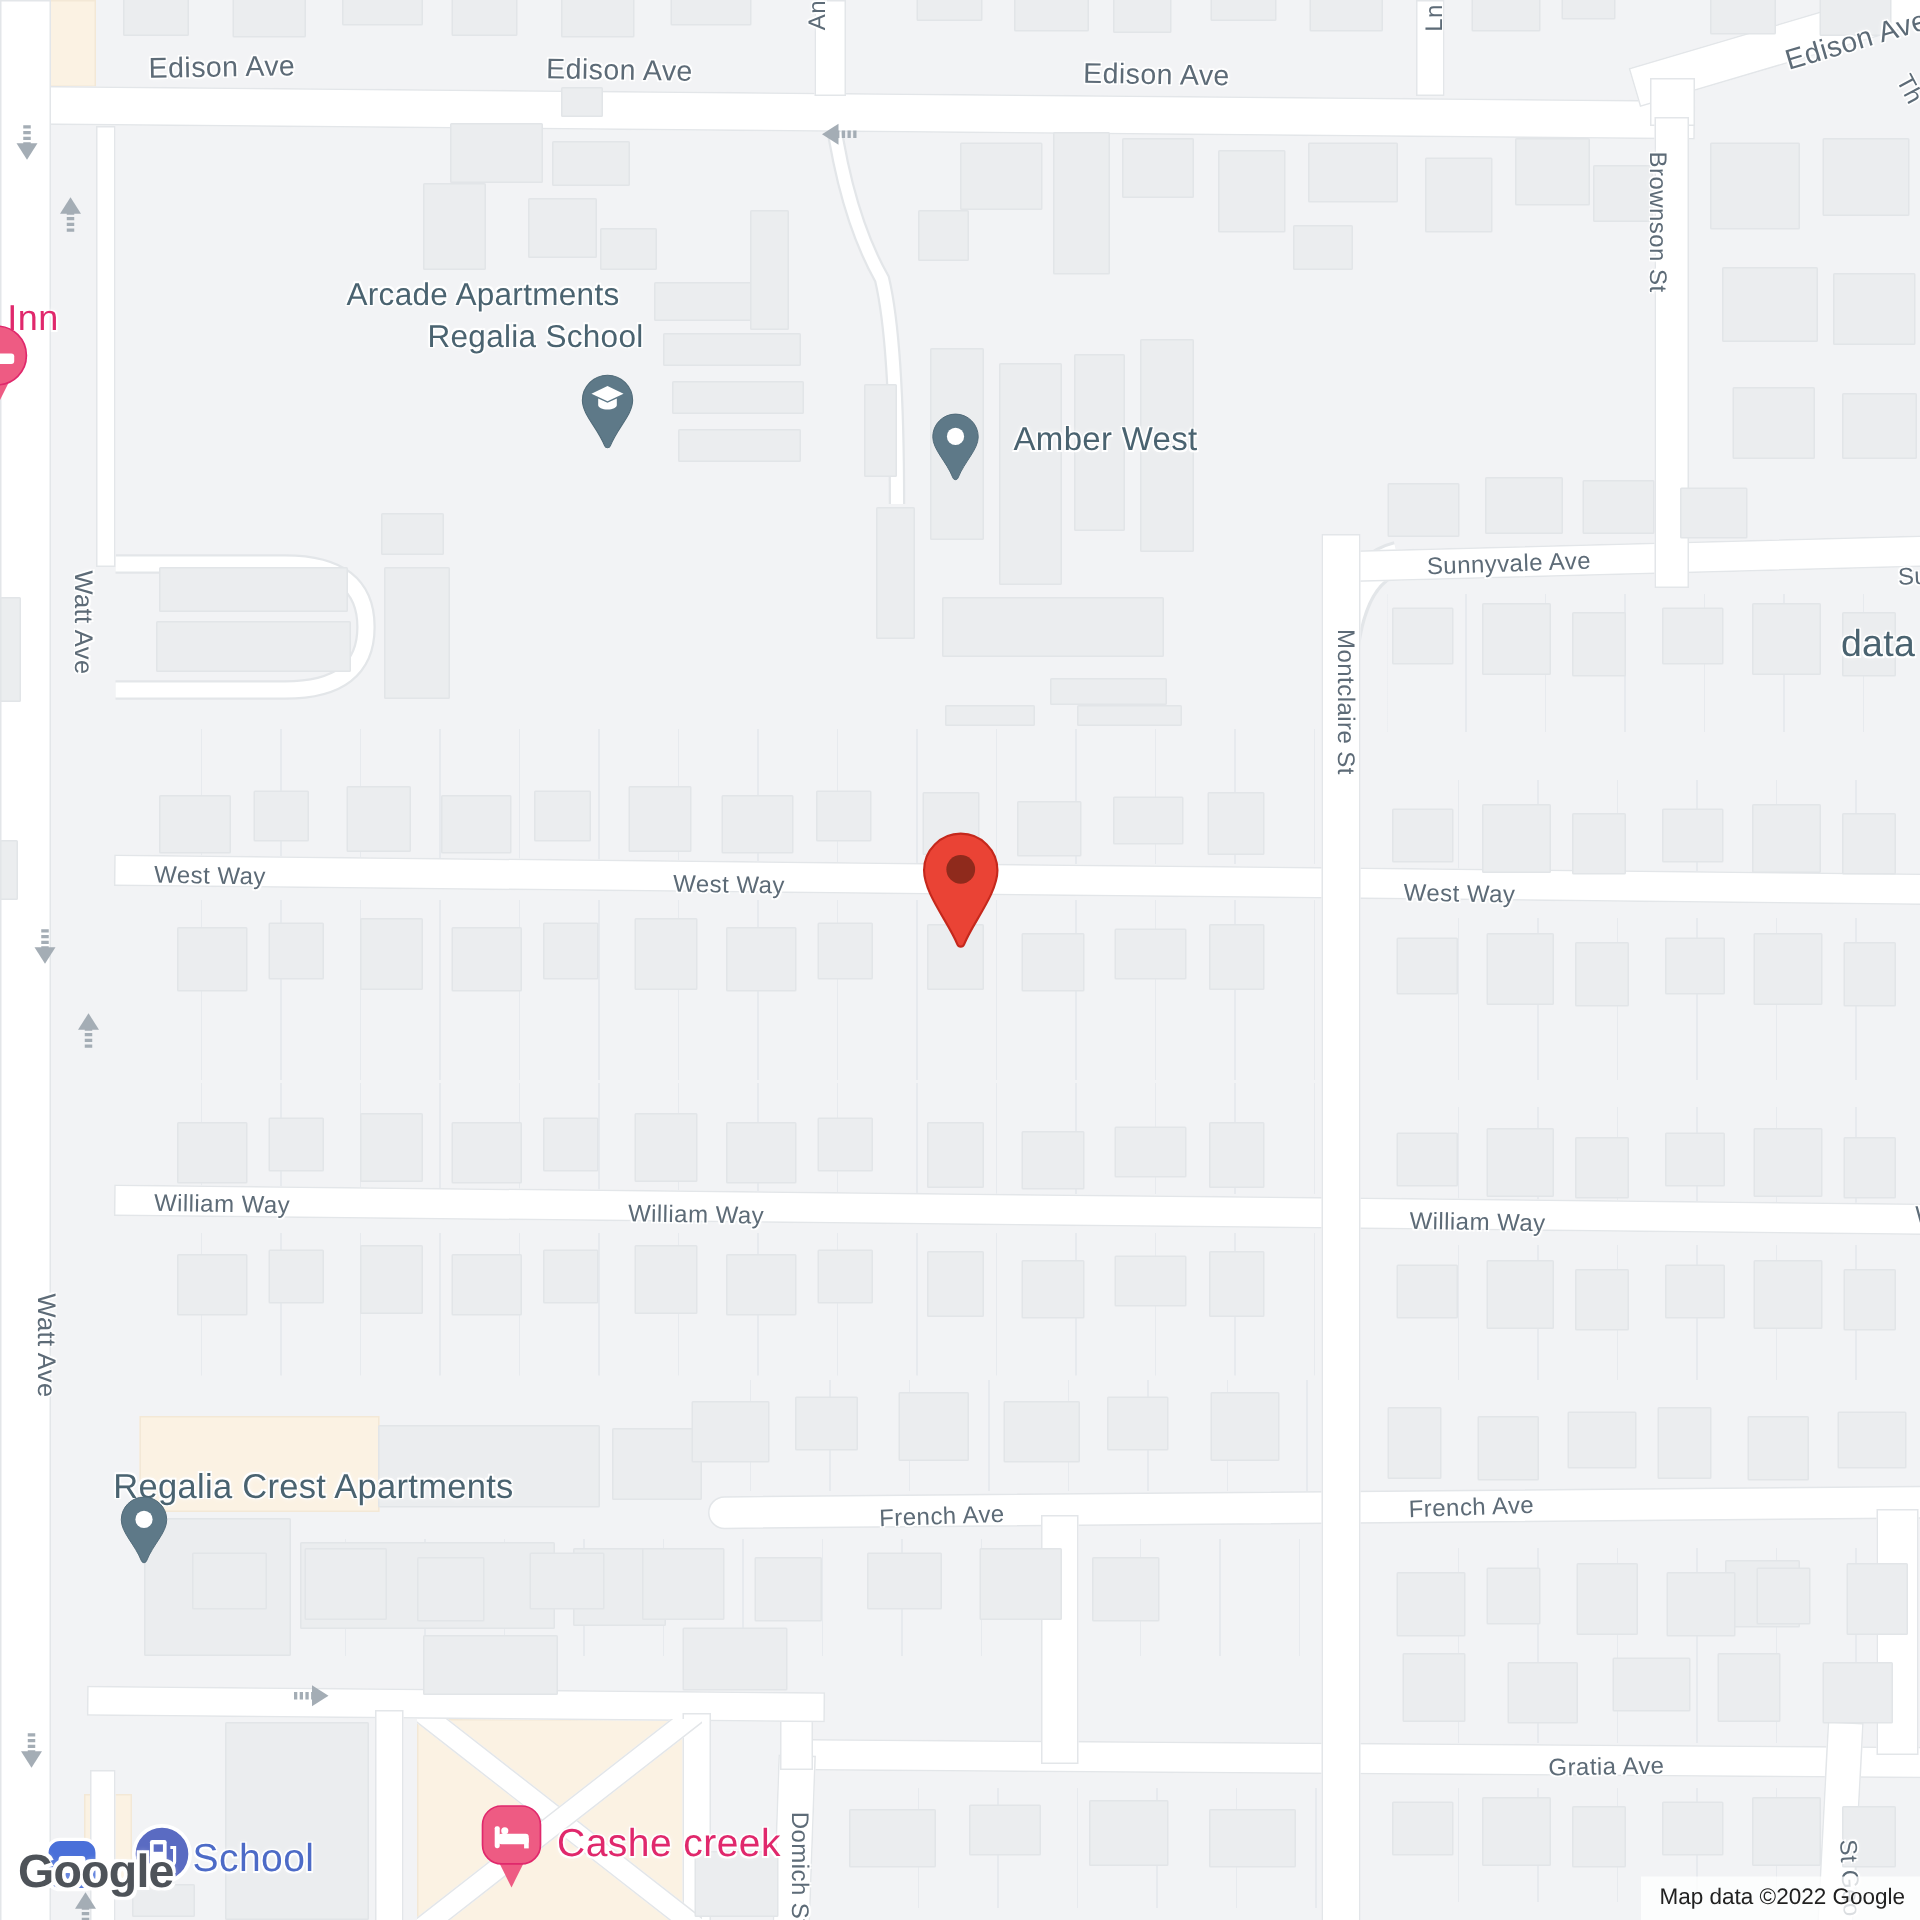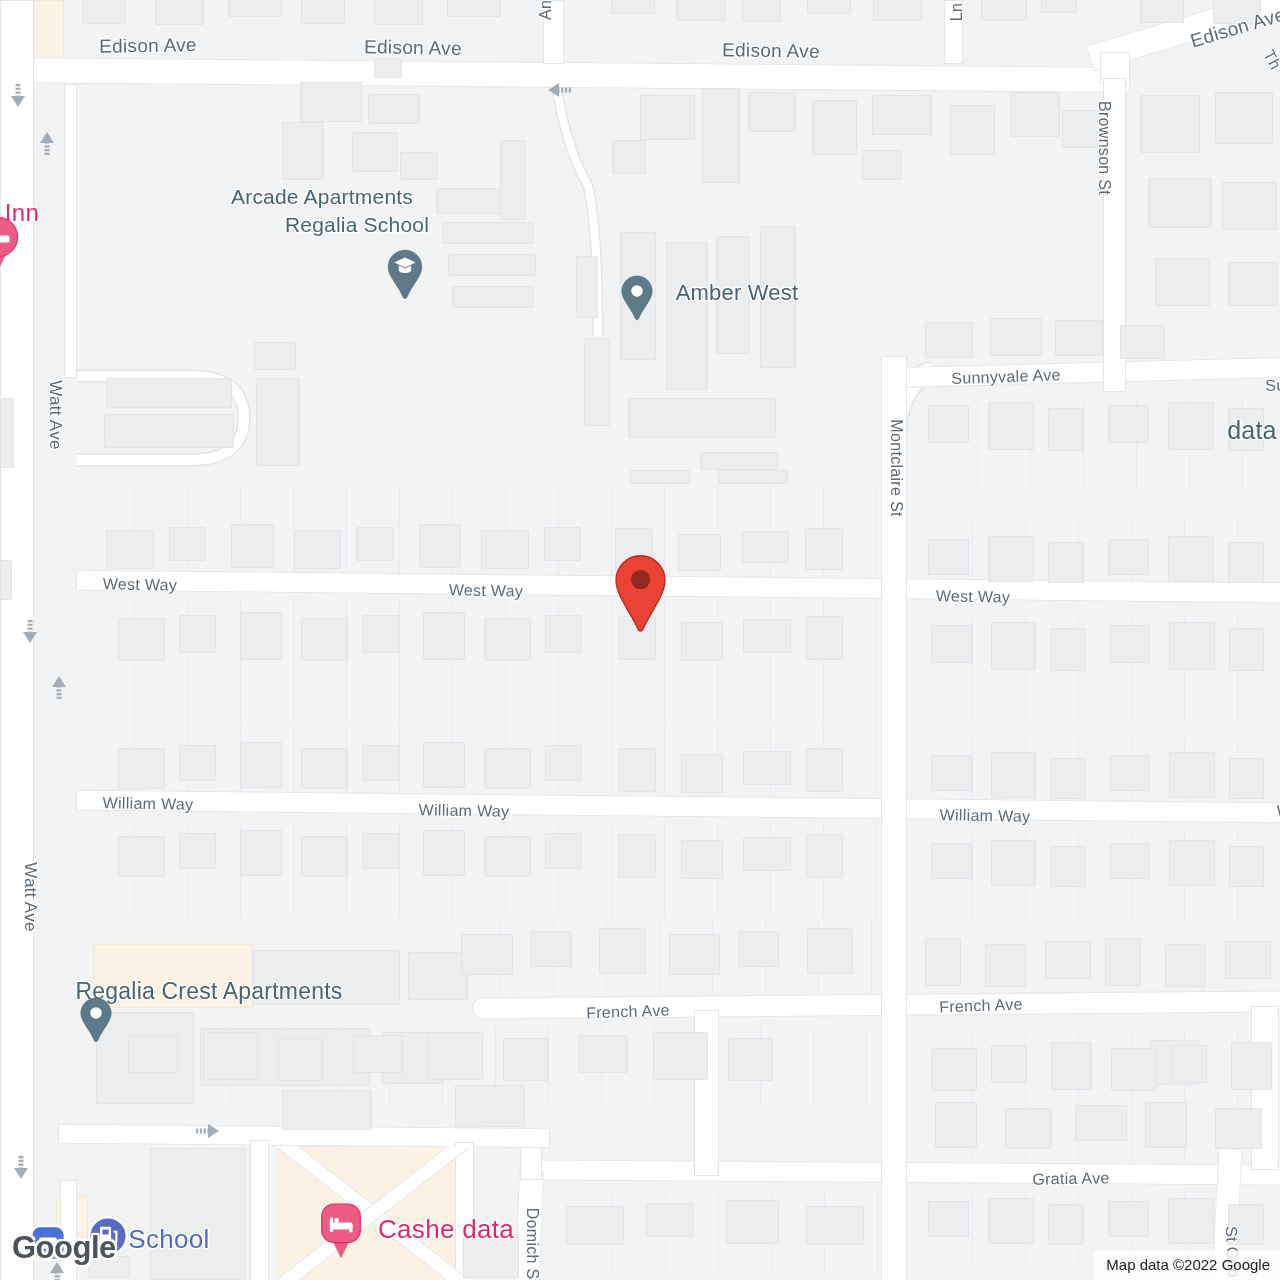--- a/index.html
+++ b/index.html
@@ -304,21 +304,21 @@
     <div class="lbl " style="left: 546px; top: 10px; font-size: 16px; transform: translate(-50%, -50%) rotate(-90deg);">An</div>
     <div class="lbl " style="left: 532px; top: 1246px; font-size: 16px; transform: translate(-50%, -50%) rotate(90deg);">Domich St</div>
     <div class="lbl " style="left: 1232px; top: 1252px; font-size: 16px; transform: translate(-50%, -50%) rotate(87deg);">St Geo</div>
     <div class="lbl " style="left: 1272px; top: 60px; font-size: 16px; transform: translate(-50%, -50%) rotate(62deg);">Th</div>
     <div class="lbl poi" style="left: 322px; top: 197px; font-size: 21px; transform: translate(-50%, -50%) rotate(0deg);">Arcade Apartments</div>
     <div class="lbl poi" style="left: 357px; top: 225px; font-size: 21px; transform: translate(-50%, -50%) rotate(0deg);">Regalia School</div>
     <div class="lbl poi" style="left: 737px; top: 293px; font-size: 22px; transform: translate(-50%, -50%) rotate(0deg);">Amber West</div>
     <div class="lbl poi" style="left: 209px; top: 967px; font-size: 23px; transform: translate(-50%, -50%) rotate(0deg); margin-top: 24px;">Regalia Crest Apartments</div>
     <div class="lbl poi" style="left: 1252px; top: 430px; font-size: 25px; transform: translate(-50%, -50%) rotate(0deg);">data</div>
     <div class="lbl pink" style="left: 22px; top: 213px; font-size: 24px; transform: translate(-50%, -50%) rotate(0deg);">Inn</div>
-    <div class="lbl pink" style="left: 446px; top: 1229px; font-size: 26px; transform: translate(-50%, -50%) rotate(0deg);">Cashe data</div>
+    <div class="lbl pink" style="left: 446px; top: 1229px; font-size: 26px; transform: translate(-50%, -50%) rotate(0deg);">Cashe creek</div>
     <div class="lbl blue" style="left: 169px; top: 1239px; font-size: 26px; transform: translate(-50%, -50%) rotate(0deg);">School</div>
     <div class="arrow" style="left: 18px; top: 97px;"><svg width="16" height="26" viewBox="0 0 16 26" style="transform:rotate(180deg)">
  <path d="M8 24 V11" stroke="#A4ADB5" stroke-width="5" stroke-dasharray="2.2 1.6" fill="none"></path>
  <path d="M8 1 L15 12 H1 Z" fill="#A4ADB5"></path>
       </svg></div>
     <div class="arrow" style="left: 47px; top: 146px;"><svg width="16" height="26" viewBox="0 0 16 26" style="transform:rotate(0deg)">
  <path d="M8 24 V11" stroke="#A4ADB5" stroke-width="5" stroke-dasharray="2.2 1.6" fill="none"></path>
  <path d="M8 1 L15 12 H1 Z" fill="#A4ADB5"></path>
       </svg></div>
     <div class="arrow" style="left: 560px; top: 92px;"><svg width="16" height="26" viewBox="0 0 16 26" style="transform:rotate(-90deg)">

